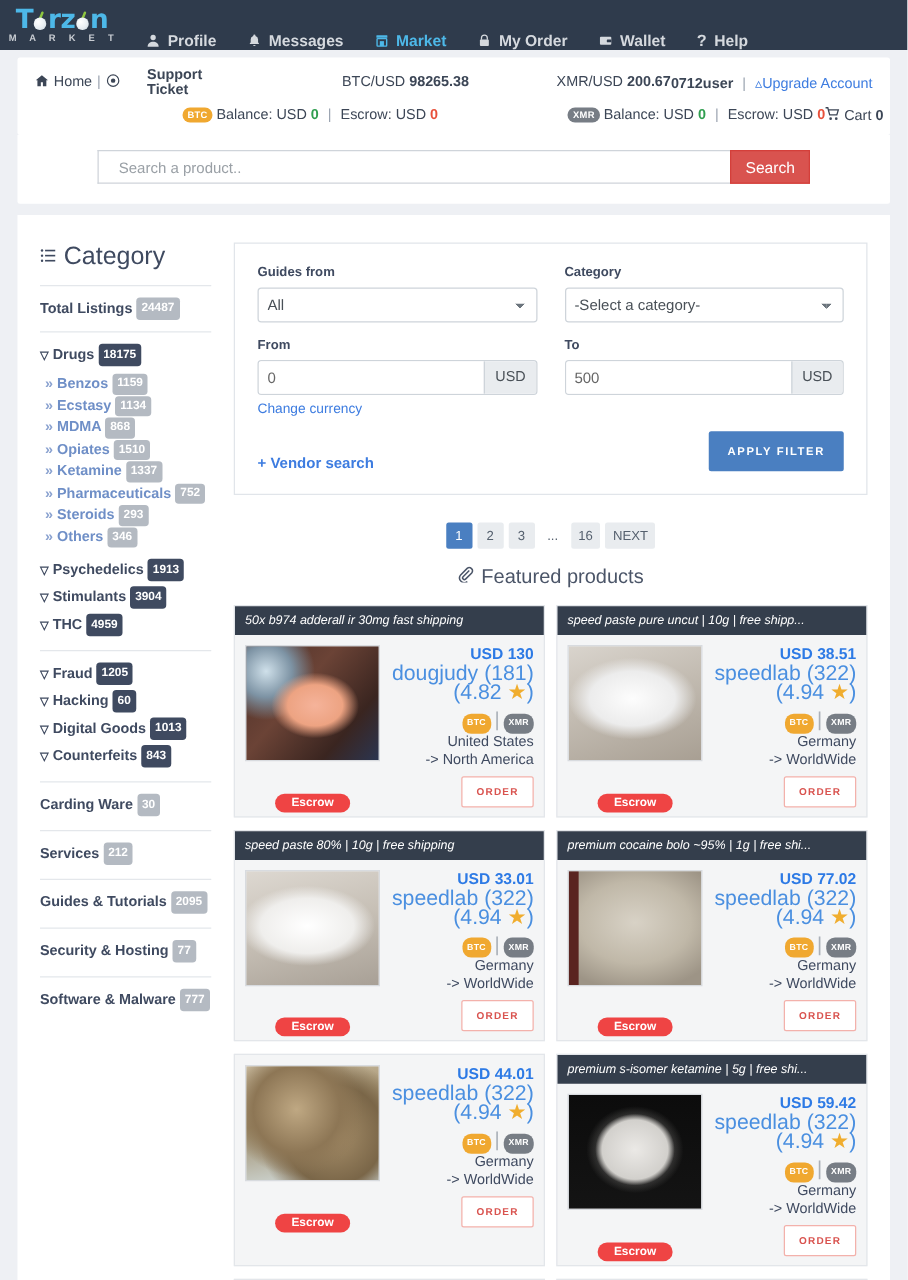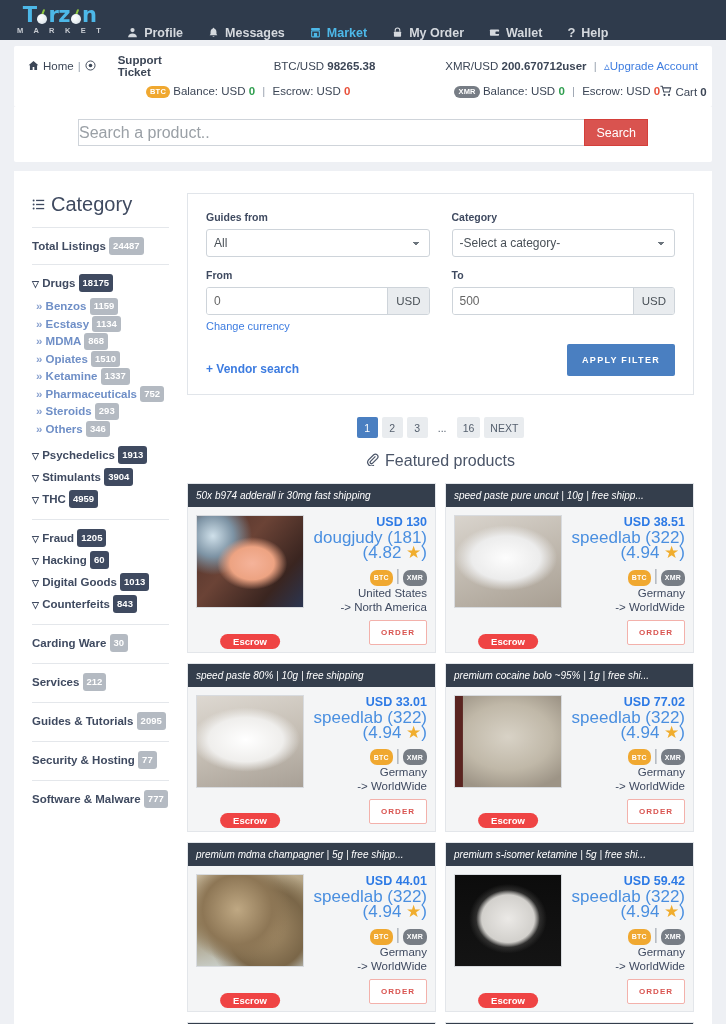--- a/index.html
+++ b/index.html
@@ -6,21 +6,21 @@
   html, body {
     width: 726px; height: 1024px;
     background: #eef0f4;
     font-family: "Liberation Sans", sans-serif;
     overflow: hidden;
   }
 
   
   .topnav {
     height: 40px; background: #2f3b4c;
-    display: flex; align-items: center; padding: 0 14px;
+    display: flex; align-items: center; padding: 0 4px;
   }
   .logo { display: flex; flex-direction: column; align-items: center; margin-right: 22px; }
   .logo-word {
     font-size: 21px; font-weight: bold; color: #4db8e8;
     letter-spacing: -0.5px; line-height: 19px; position: relative;
     font-family: "DejaVu Sans", sans-serif;
   }
   .logo-word .bulb {
     display: inline-block; width: 12px; height: 13px; position: relative;
     vertical-align: -2px;
@@ -72,21 +72,21 @@
   .link { color: #3d7ce0; cursor: pointer; }
   .user-name { font-weight: bold; }
 
   
   .searchwrap {
     margin: 0 14px; background: #fff; padding: 12px 64px 16px 64px;
     display: flex; border-radius: 0 0 2px 2px;
   }
   .searchwrap input {
     flex: 1; height: 27px; border: 1px solid #cfd4da; border-right: none;
-    padding: 0 0; font-size: 16px; color: #333;
+    padding: 0 16px; font-size: 12px; color: #333;
     font-family: "Liberation Sans", sans-serif; outline: none;
   }
   .searchwrap input::placeholder { color: #9aa0a6; }
   .searchbtn {
     background: #d9534f; color: #fff; border: 1px solid #d43f3a;
     font-size: 12.5px; padding: 0 11px; height: 27px; cursor: pointer;
     font-family: "Liberation Sans", sans-serif;
   }
 
   
@@ -610,21 +610,20 @@
               <span class="mini-badge btc">BTC</span><span class="bar">|</span><span class="mini-badge xmr">XMR</span>
             </div>
             <div class="pship">Germany</div>
             <div class="pship">-&gt; WorldWide</div>
             <button class="orderbtn">ORDER</button>
           </div>
         </div>
       </div>
 
       <div class="pcard">
-        <div class="ptitle">premium mdma champagner | 5g | free shipp...</div>
         <div class="pbody">
           <div class="pthumb-wrap">
             <div class="pthumb th4"></div>
             <div class="escrow">Escrow</div>
           </div>
           <div class="pinfo">
             <div class="pprice">USD 44.01</div>
             <div class="pvendor"><span>speedlab (322) (4.94</span> <span class="star">★</span><span>)</span></div>
             <div class="pcoins">
               <span class="mini-badge btc">BTC</span><span class="bar">|</span><span class="mini-badge xmr">XMR</span>

